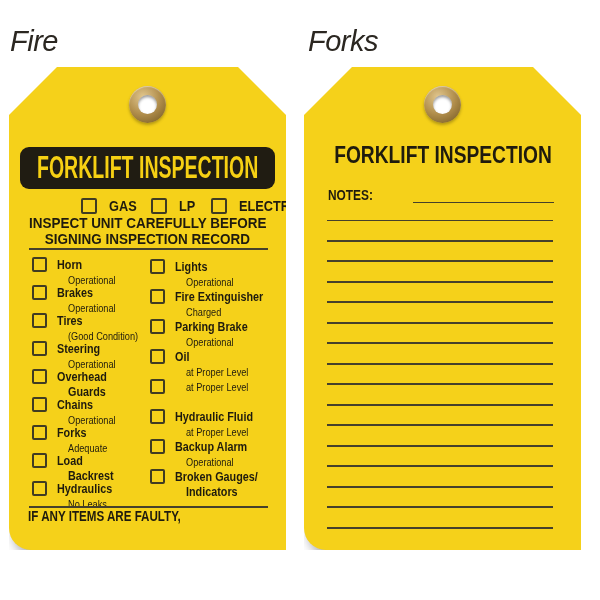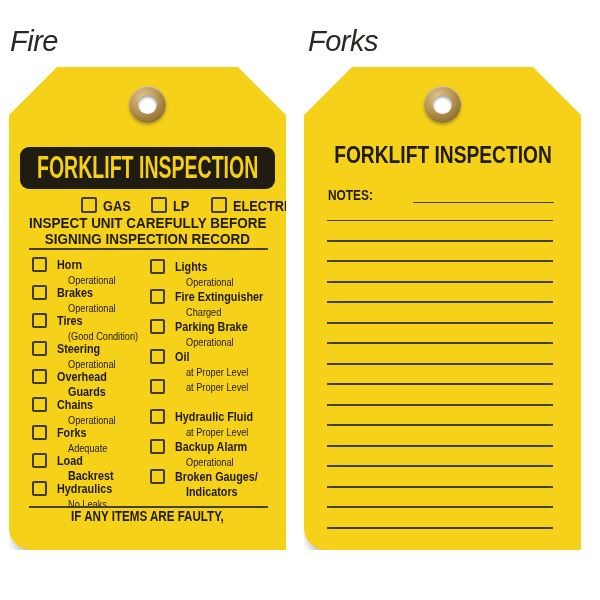--- a/index.html
+++ b/index.html
@@ -58,21 +58,21 @@
     color:#f6d013; font-weight:700; font-size:31px; letter-spacing:0;
     transform:scaleX(0.63);
   }
 
   .cb{
     border:2px solid var(--cb); border-radius:2px; background:transparent;
     display:inline-block;
   }
 
   .fuel-row{position:absolute; left:0; top:130px; width:277px; height:18px;}
-  .fuel-item{position:absolute; top:0; display:flex; align-items:flex-start; gap:6px;padding-left:48px;}
+  .fuel-item{position:absolute; top:0; display:flex; align-items:flex-end; gap:12px;padding-left:48px;}
   .fuel-item:nth-child(1){left:24px;}
   .fuel-item:nth-child(2){left:94px;}
   .fuel-item:nth-child(3){left:154px;}
   .fuel-cb{width:16px; height:16px; flex:0 0 auto;}
   .fuel-label{font-weight:700; font-size:15px; transform:scaleX(0.85);}
 
   .instructions{position:absolute; left:0; top:148px; width:277px; text-align:center;}
   .instr-line{line-height:15px;}
   .instr-line .cx{font-weight:700; font-size:14.5px; transform:scaleX(0.93);}
 
@@ -86,21 +86,21 @@
   .check-item{position:relative; padding-left:25px;}
   .col-left  .check-item{height:28px;}
   .col-right .check-item{height:30px;}
   .item-cb{position:absolute; left:0; top:0; width:15px; height:15px;}
   .ci-name{line-height:14px;}
   .ci-name .cx{font-weight:700; font-size:13.5px; transform:scaleX(0.8);}
   .ci-sub{line-height:13px; padding-left:11px;}
   .ci-sub .cx{font-size:11.5px; transform:scaleX(0.8);}
   .ci-sub .cx.sub-bold{font-weight:700; font-size:13.5px;}
 
-  .footer{position:absolute; left:0; top:441px; width:277px; text-align:center;}
+  .footer{position:absolute; left:0; top:441px; width:277px; }
   .foot-line{line-height:16px;}
   .foot-line .cx{font-weight:700; font-size:14.5px; transform:scaleX(0.8);}
 
   
   .back-title{position:absolute; left:0; top:76px; width:277px; text-align:center; line-height:24px;}
   .back-title .cx{font-weight:700; font-size:24px; transform:scaleX(0.8);}
 
   .notes-row{position:absolute; left:24px; top:121px; width:226px; display:flex; align-items:flex-end;gap:25px;}
   .notes-label{font-weight:700; font-size:14px; line-height:15px; transform:scaleX(0.85);}
   .notes-line{flex:1; height:13px; margin-left:7px; border-bottom:1.8px solid var(--rule);}

